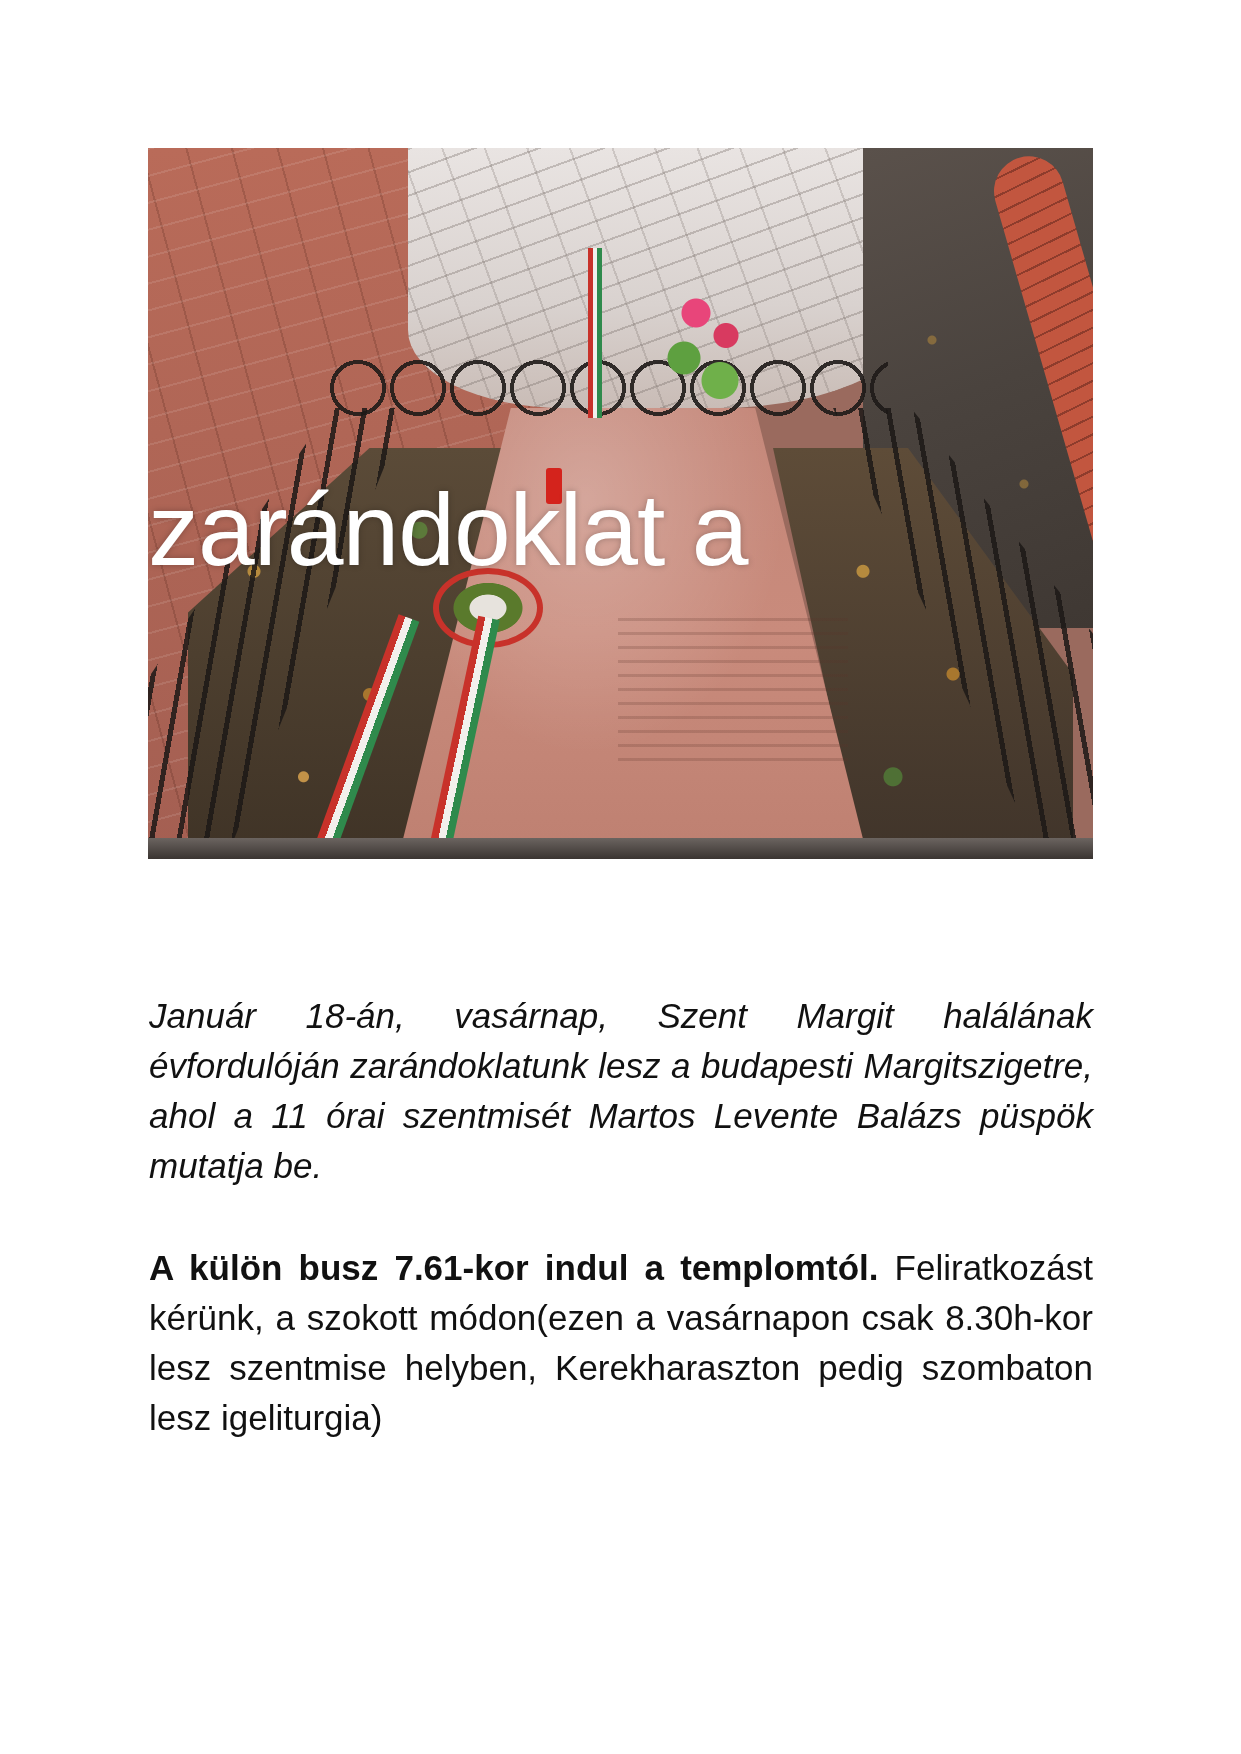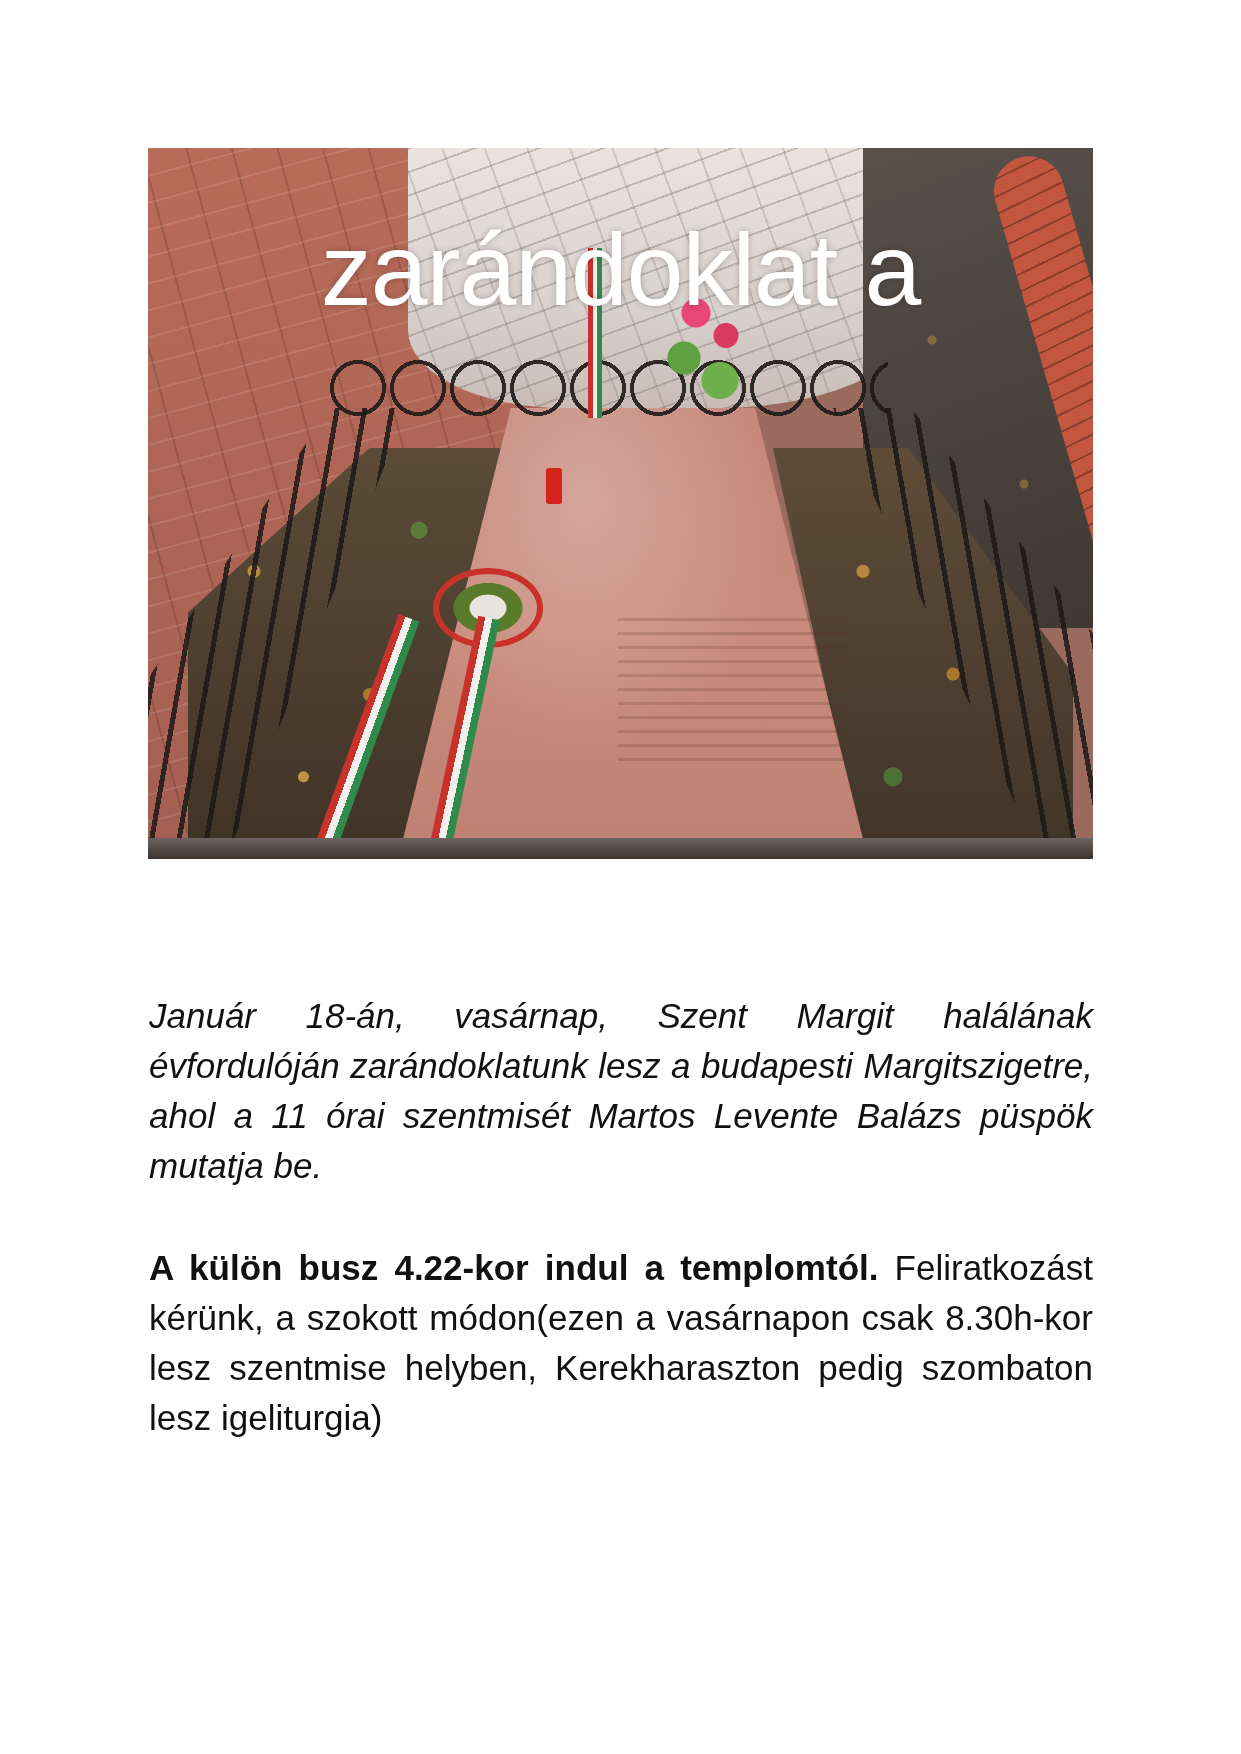--- a/index.html
+++ b/index.html
@@ -123,21 +123,21 @@
     left: 440px; top: 100px; width: 14px; height: 170px;
     background: linear-gradient(90deg, #c8322a 0 33%, #f2f0ec 33% 66%, #2f8a4c 66% 100%);
   }
   .bottom-rail {
     left: 0; top: 690px; width: 945px; height: 21px;
     background: linear-gradient(180deg, #6b6460, #3a3431);
   }
 
   .overlay-text {
     position: absolute; left: 0; top: 0; width: 945px; height: 711px;
-    display: flex; flex-direction: column; align-items: center;
+    display: flex; flex-direction: row; align-items: center;
     padding-top: 52px; box-sizing: border-box;
   }
   .overlay-line {
     color: #ffffff; font-family: "Liberation Sans", sans-serif;
     font-size: 102px; line-height: 140px; white-space: nowrap; letter-spacing: -1px;
     text-shadow: 0 0 6px rgba(0,0,0,0.25);
   }
 
   .body-text {
     position: absolute; left: 149px; width: 944px;
@@ -173,13 +173,13 @@
   <div class="layer ribbon-2"></div>
   <div class="layer bottom-rail"></div>
 
   <div class="overlay-text">
     <div class="overlay-line">zarándoklat a</div>
   </div>
 </div>
 
 <p class="body-text p1">Január 18-án, vasárnap, Szent Margit halálának évfordulóján zarándoklatunk lesz a budapesti Margitszigetre, ahol a 11 órai szentmisét Martos Levente Balázs püspök mutatja be.</p>
 
-<p class="body-text p2"><span class="bold">A külön busz 4.22-kor indul a templomtól.</span><span> Feliratkozást kérünk, a szokott módon(ezen a vasárnapon csak 8.30h-kor lesz szentmise helyben, Kerekharaszton pedig szombaton lesz igeliturgia)</span></p>
+<p class="body-text p2"><span class="bold">A külön busz 7.61-kor indul a templomtól.</span><span> Feliratkozást kérünk, a szokott módon(ezen a vasárnapon csak 8.30h-kor lesz szentmise helyben, Kerekharaszton pedig szombaton lesz igeliturgia)</span></p>
 
 </body></html>

